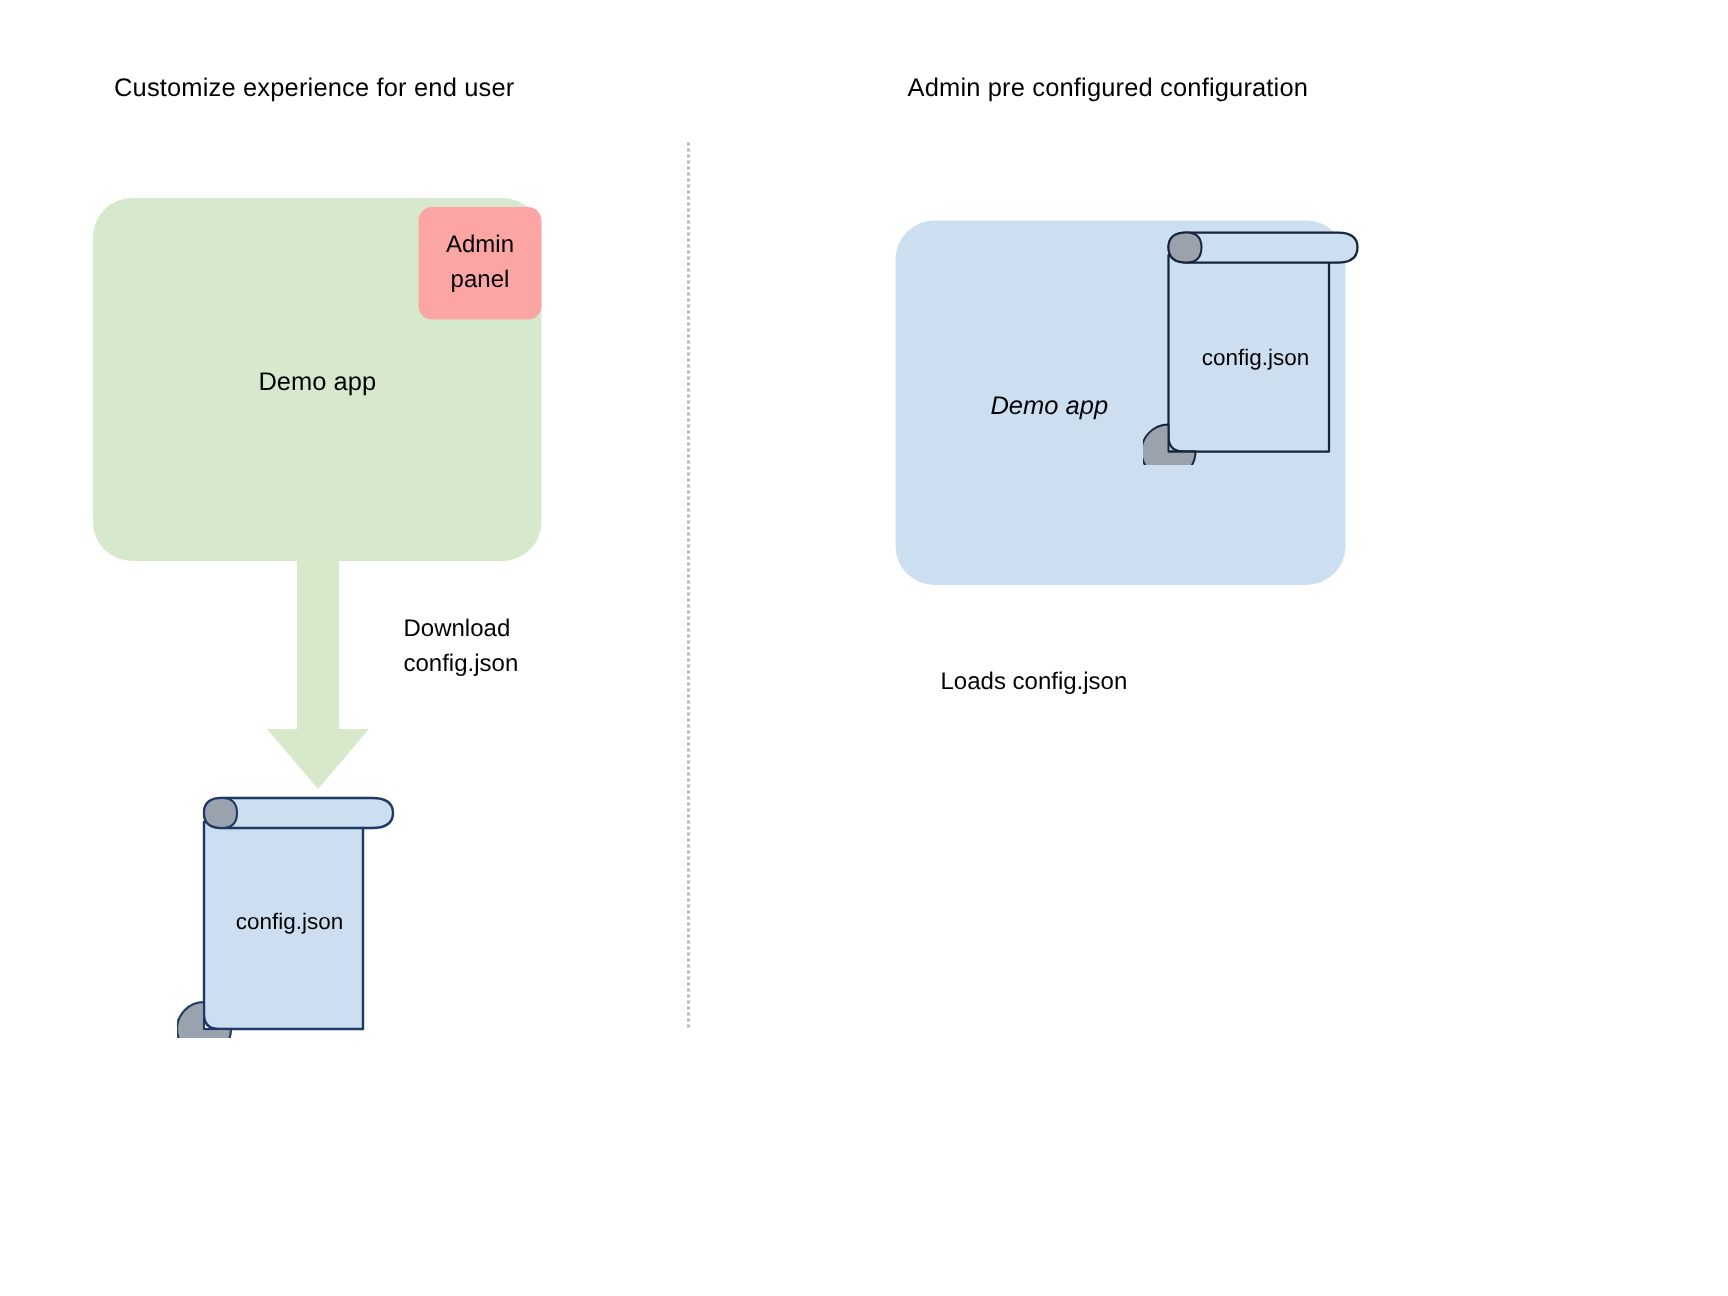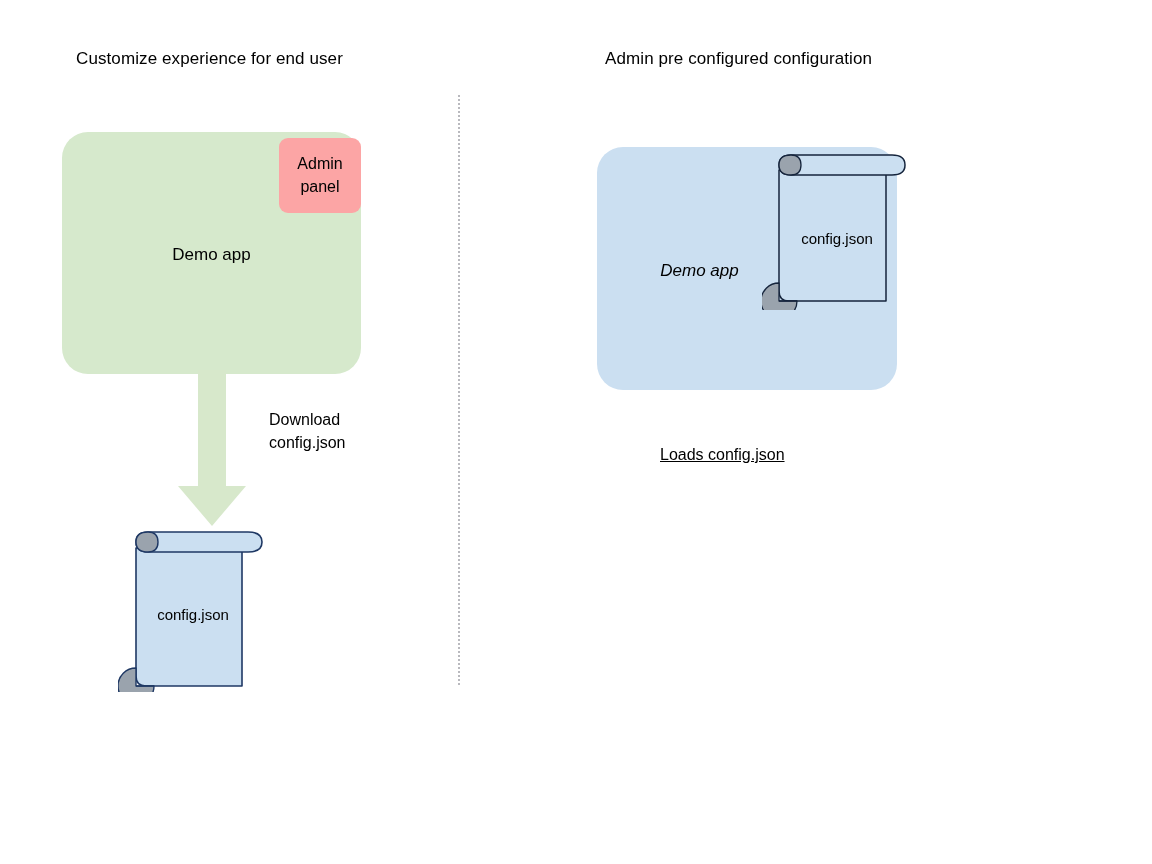--- a/index.html
+++ b/index.html
@@ -214,15 +214,15 @@
                Q 17 5 29 5 Z" fill="#9aa3ad" stroke="#16253d" stroke-width="1.3"></path>
 
       <path d="M 17 133
                A 18 18 0 1 0 35 151
                L 17 151 Z" fill="#9aa3ad" stroke="#16253d" stroke-width="1.3" stroke-linejoin="round"></path>
       <line x1="17" y1="151" x2="35" y2="151" stroke="#16253d" stroke-width="1.3"></line>
     </svg>
     <div class="txt doc-label" style="left:0; top:79px; width:150px;">config.json</div>
   </div>
 
-  <div class="txt caption" style="left:660px; top:444px;text-decoration:underline;">Loads config.json</div>
+  <div class="txt caption" style="left:627px; top:444px;">Loads config.json</div>
 
 </div>
 
 </body></html>

